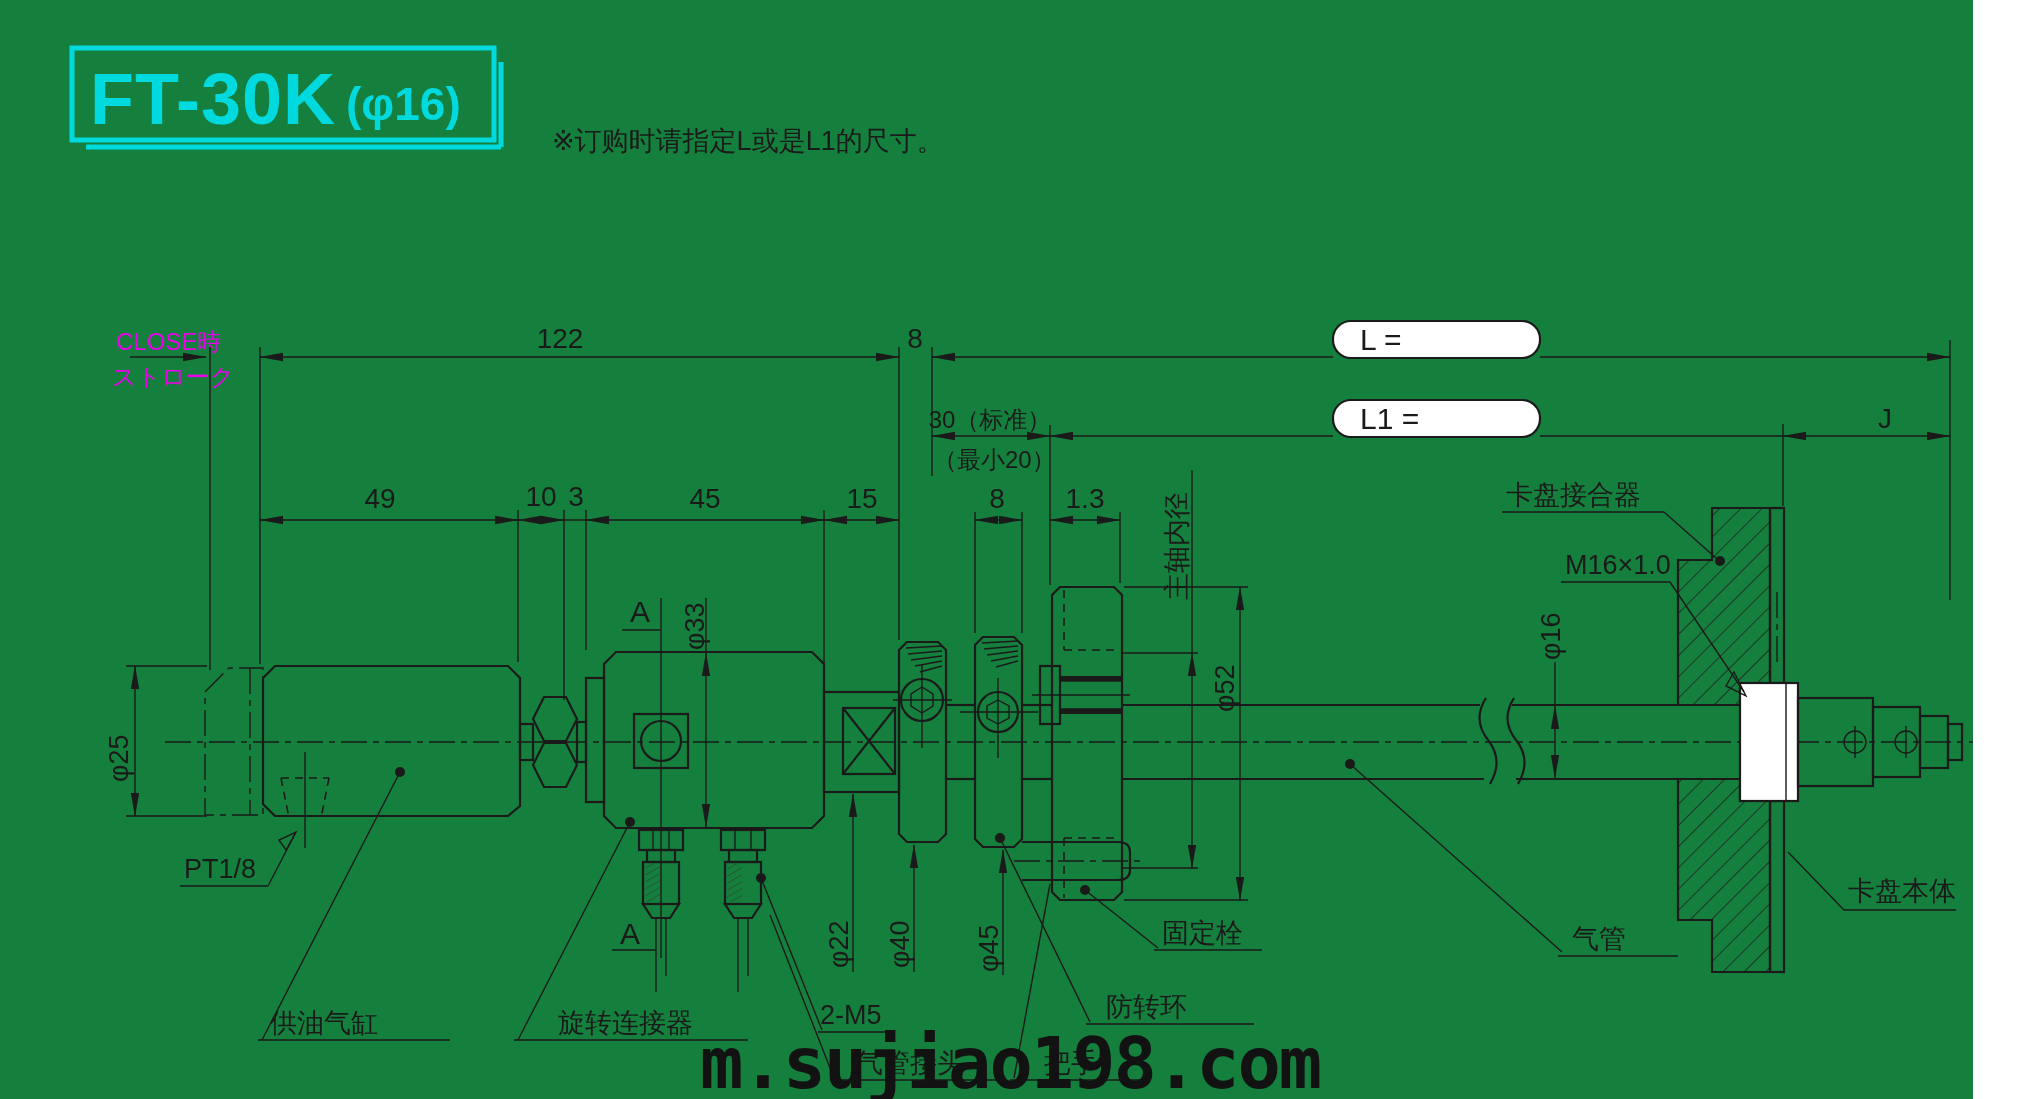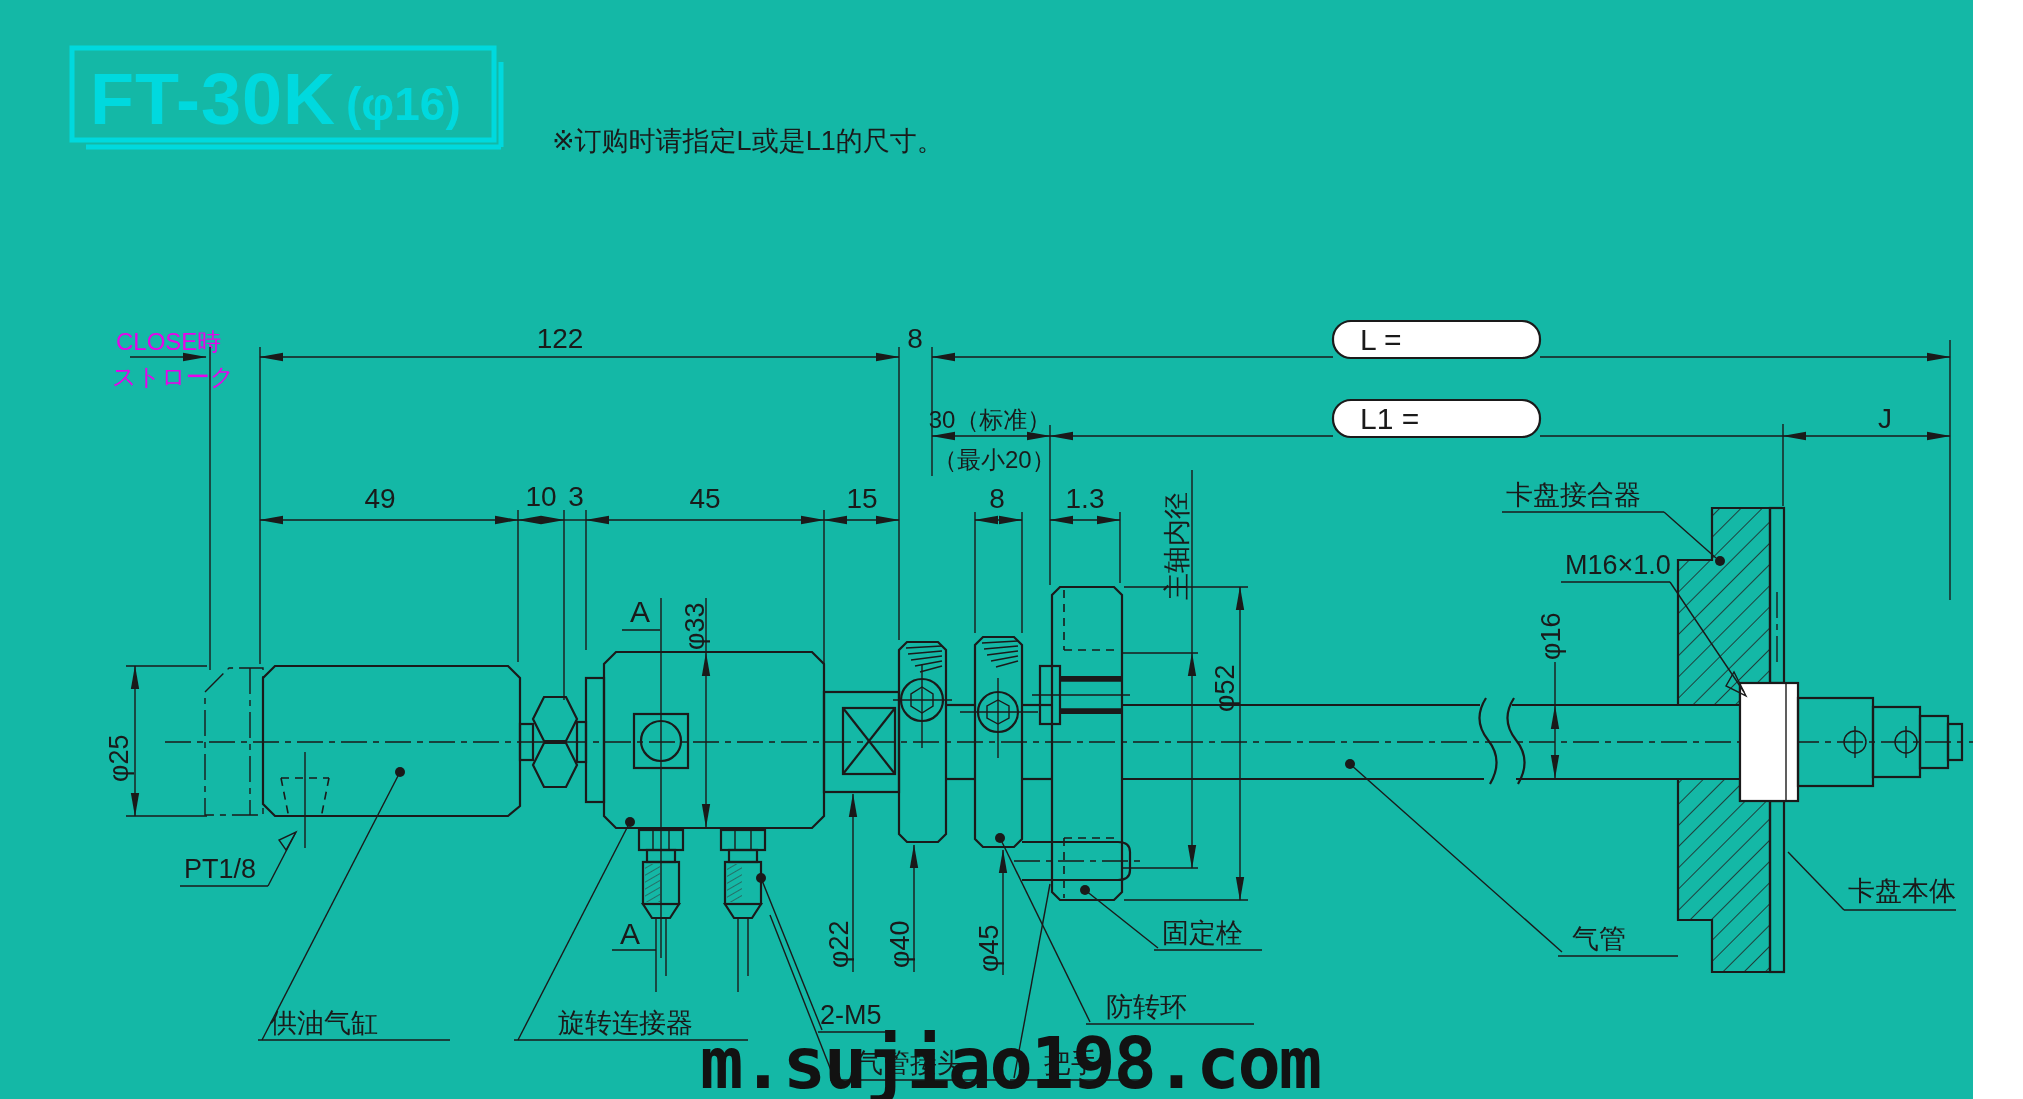--- a/index.html
+++ b/index.html
@@ -1,16 +1,16 @@
 <!DOCTYPE html>
 <html><head>
 <meta charset="utf-8">
 <style>
   html,body{margin:0;padding:0;background:#ffffff;}
-  .page{position:relative;width:1973px;height:1099px;background:#14b8a6;overflow:hidden;
+  .page{position:relative;width:1973px;height:1099px;background:#15803d;overflow:hidden;
         font-family:"Liberation Sans","DejaVu Sans",sans-serif;}
   svg{position:absolute;left:0;top:0;}
   svg text{fill:#1a1a1a;font-family:"Liberation Sans","DejaVu Sans",sans-serif;}
   .t-dim{font-size:28px;}
   .t-dim-s{font-size:24px;}
   .t-lab{font-size:27px;}
   .t-rot{font-size:27px;}
   .t-box{font-size:30px;}
   .t-mag{font-size:24px;fill:#ea00ea;}
   .t-sec{font-size:30px;}

